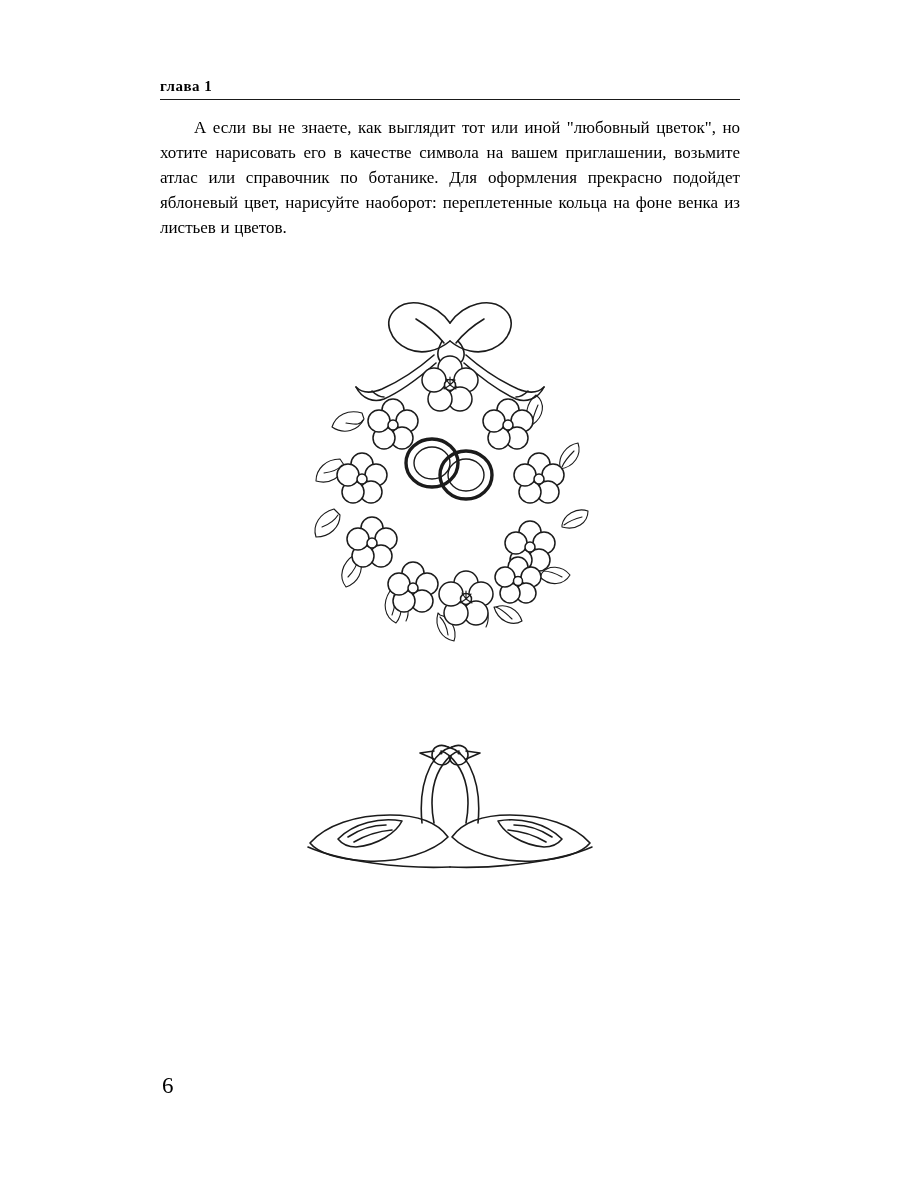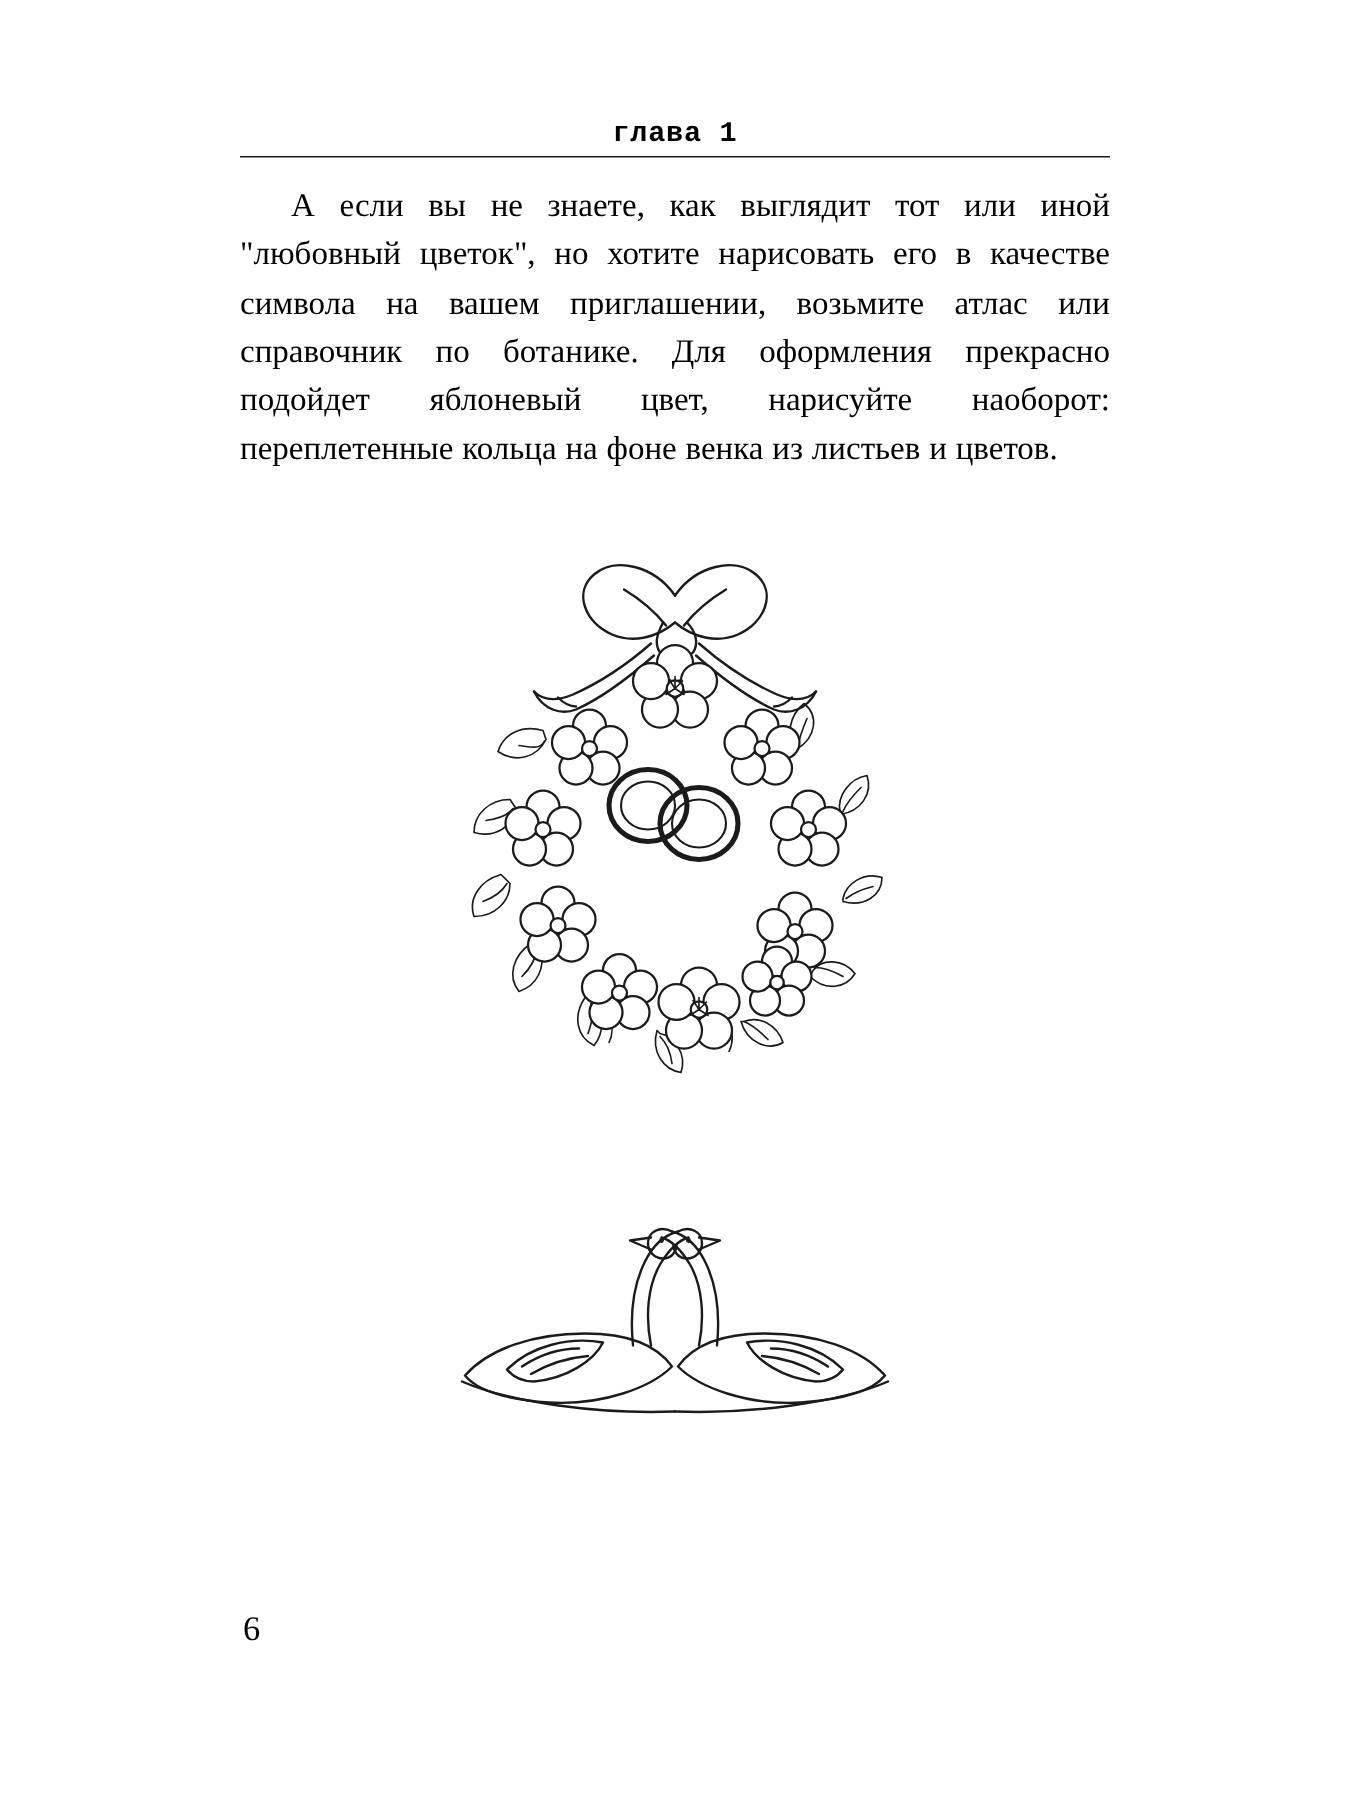--- a/index.html
+++ b/index.html
@@ -22,35 +22,35 @@
     height: 1200px;
     background: #fff;
   }
   .content {
     position: absolute;
     left: 160px;
     top: 78px;
     width: 580px;
   }
   .running-head {
-    text-align: center;
-    font-family: Liberation Mono, monospace;
+    text-align: left;
+    font-family: Liberation Serif, serif;
     font-weight: bold;
-    font-size: 19px;
+    font-size: 15px;
     letter-spacing: 0.5px;
     padding-bottom: 4px;
   }
   .head-rule {
     border: 0;
     border-top: 1.6px solid #1a1a1a;
     margin: 0 0 16px 0;
     width: 100%;
   }
   p.body-text {
-    font-size: 22px;
+    font-size: 17px;
     line-height: 1.47;
     text-align: justify;
     text-indent: 34px;
     margin: 0 0 6px 0;
     word-spacing: 0.4px;
   }
   .figure {
     width: 100%;
     display: flex;
     justify-content: center;

